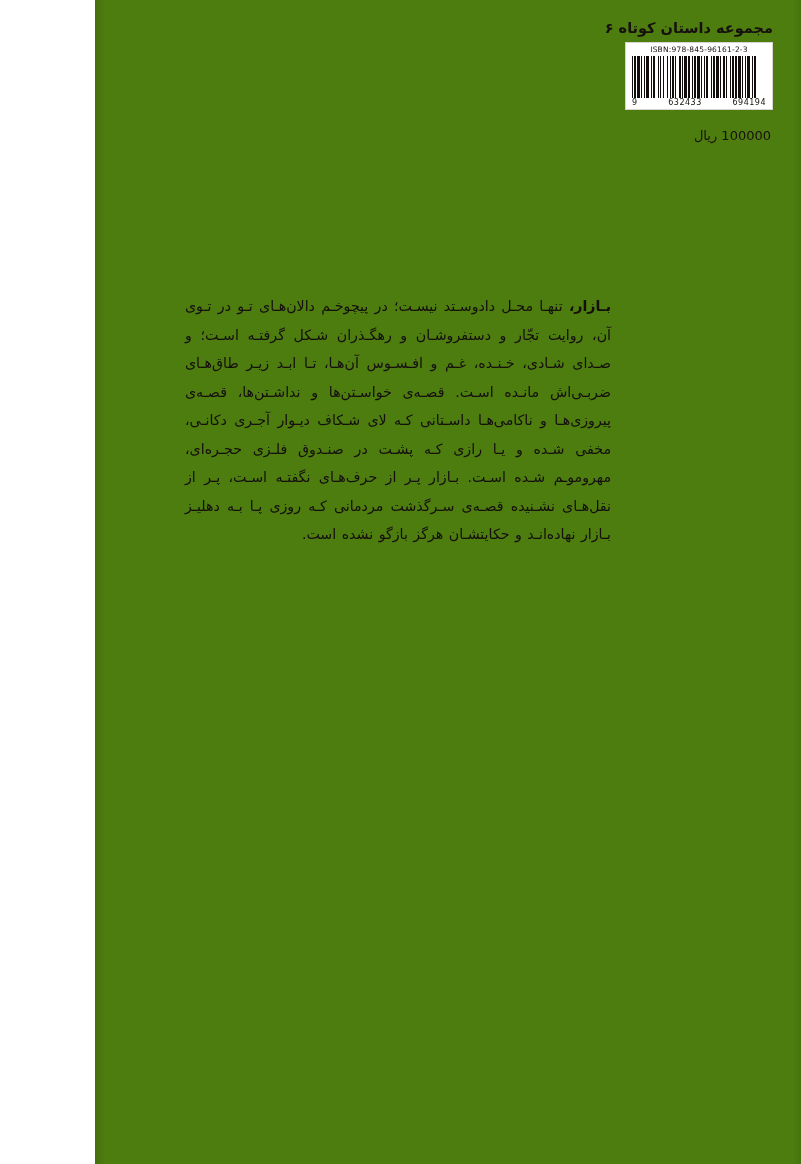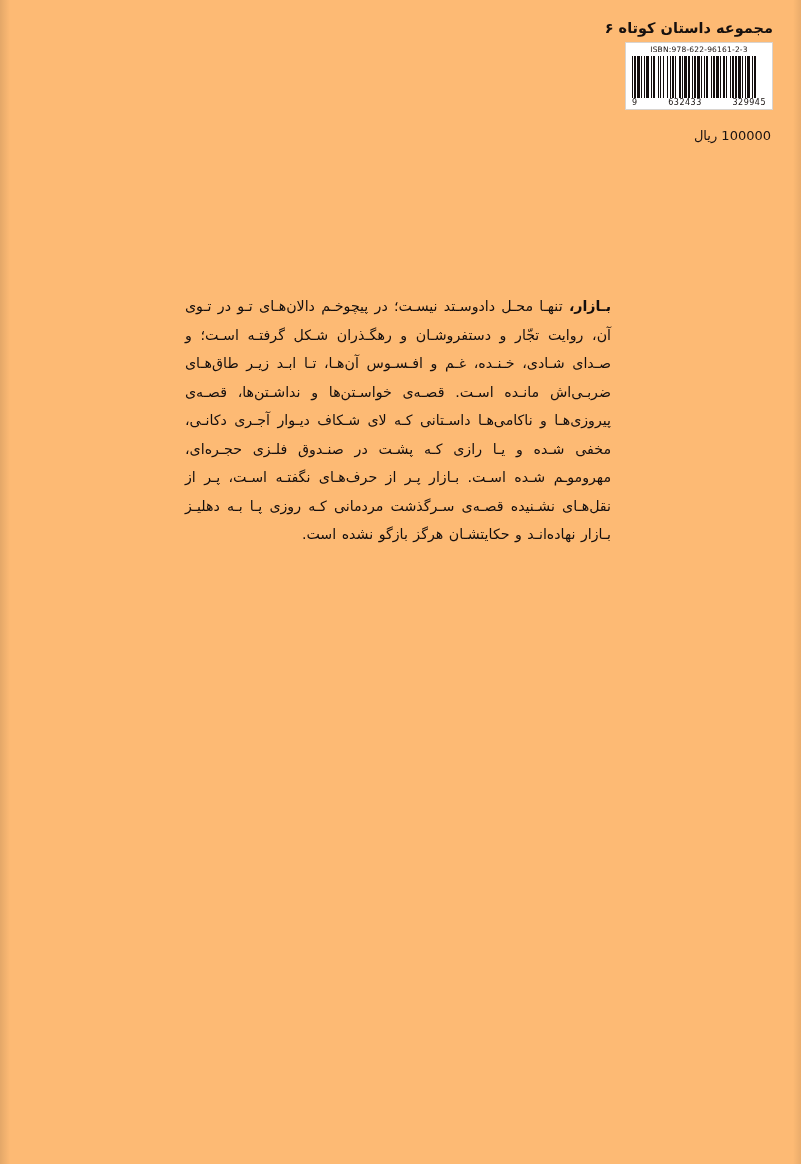--- a/index.html
+++ b/index.html
@@ -2,23 +2,23 @@
 <html lang="fa" dir="rtl"><head>
 <meta charset="utf-8">
 <style>
   html, body {
     margin: 0;
     padding: 0;
     background: #ffffff;
   }
   .page {
     position: relative;
-    width: 801px;
+    width: 706px;
     height: 1164px;
-    background: #fdba74;
+    background: #4d7c0f;
     overflow: hidden;
     font-family: "Liberation Serif", serif;
     text-decoration: underline;
   }
   
   .page::before {
     content: "";
     position: absolute;
     top: 0; bottom: 0; left: 0;
     width: 10px;
@@ -128,21 +128,21 @@
   }
 </style>
 </head>
 <body>
 
 <div class="page">
 
   <div class="series-line">مجموعه داستان کوتاه ۶</div>
 
   <div class="barcode-box">
-    <div class="isbn-text">ISBN:978-622-96161-2-3</div>
+    <div class="isbn-text">ISBN:978-845-96161-2-3</div>
     <div class="bars" id="bars">
         <i style="width: 1px; background: rgb(18, 13, 12);"></i>
         <i style="width: 1px; background: transparent;"></i>
         <i style="width: 2px; background: rgb(18, 13, 12);"></i>
         <i style="width: 1px; background: transparent;"></i>
         <i style="width: 3px; background: rgb(18, 13, 12);"></i>
         <i style="width: 1px; background: transparent;"></i>
         <i style="width: 1px; background: rgb(18, 13, 12);"></i>
         <i style="width: 2px; background: transparent;"></i>
         <i style="width: 1px; background: rgb(18, 13, 12);"></i>
@@ -214,21 +214,21 @@
         <i style="width: 3px; background: rgb(18, 13, 12);"></i>
         <i style="width: 2px; background: transparent;"></i>
         <i style="width: 1px; background: rgb(18, 13, 12);"></i>
         <i style="width: 1px; background: transparent;"></i>
         <i style="width: 2px; background: rgb(18, 13, 12);"></i>
         <i style="width: 1px; background: transparent;"></i>
       </div>
     <div class="bar-digits">
       <span>9</span>
       <span>632433</span>
-      <span>329945</span>
+      <span>694194</span>
     </div>
   </div>
 
   <div class="price">100000 ریال</div>
 
   <div class="blurb">
     <b>بـازار،</b><span> تنهـا محـل دادوسـتد نیسـت؛ در پیچوخـم دالان‌هـای تـو در تـوی آن، روایت تجّار و دستفروشـان و رهگـذران شـکل گرفتـه اسـت؛ و صـدای شـادی، خـنـده، غـم و افـسـوس آن‌هـا، تـا ابـد زیـر طاق‌هـای ضربـی‌اش مانـده اسـت. قصـه‌ی خواسـتن‌ها و نداشـتن‌ها، قصـه‌ی پیروزی‌هـا و ناکامی‌هـا داسـتانی کـه لای شـکاف دیـوار آجـری دکانـی، مخفی شـده و یـا رازی کـه پشـت در صنـدوق فلـزی حجـره‌ای، مهروموـم شـده اسـت. بـازار پـر از حرف‌هـای نگفتـه اسـت، پـر از نقل‌هـای نشـنیده قصـه‌ی سـرگذشت مردمانی کـه روزی پـا بـه دهلیـز بـازار نهاده‌انـد و حکایتشـان هرگز بازگو نشده است.</span>
   </div>
 
 </div>

